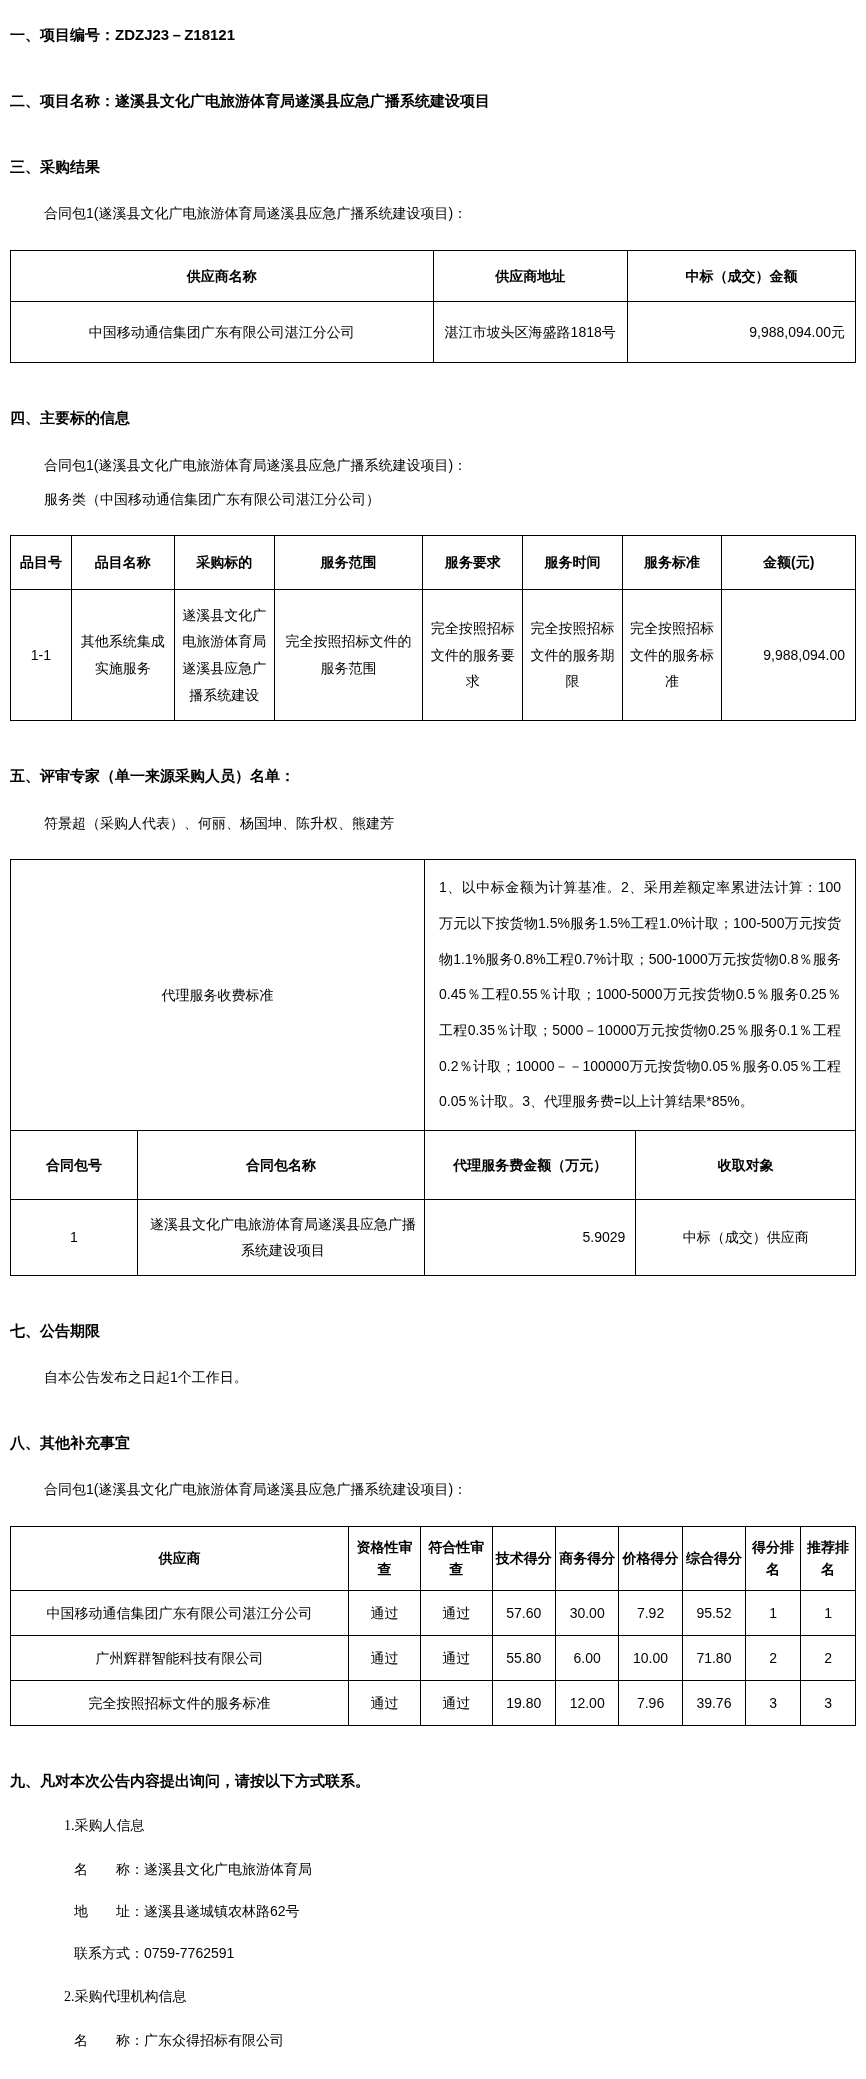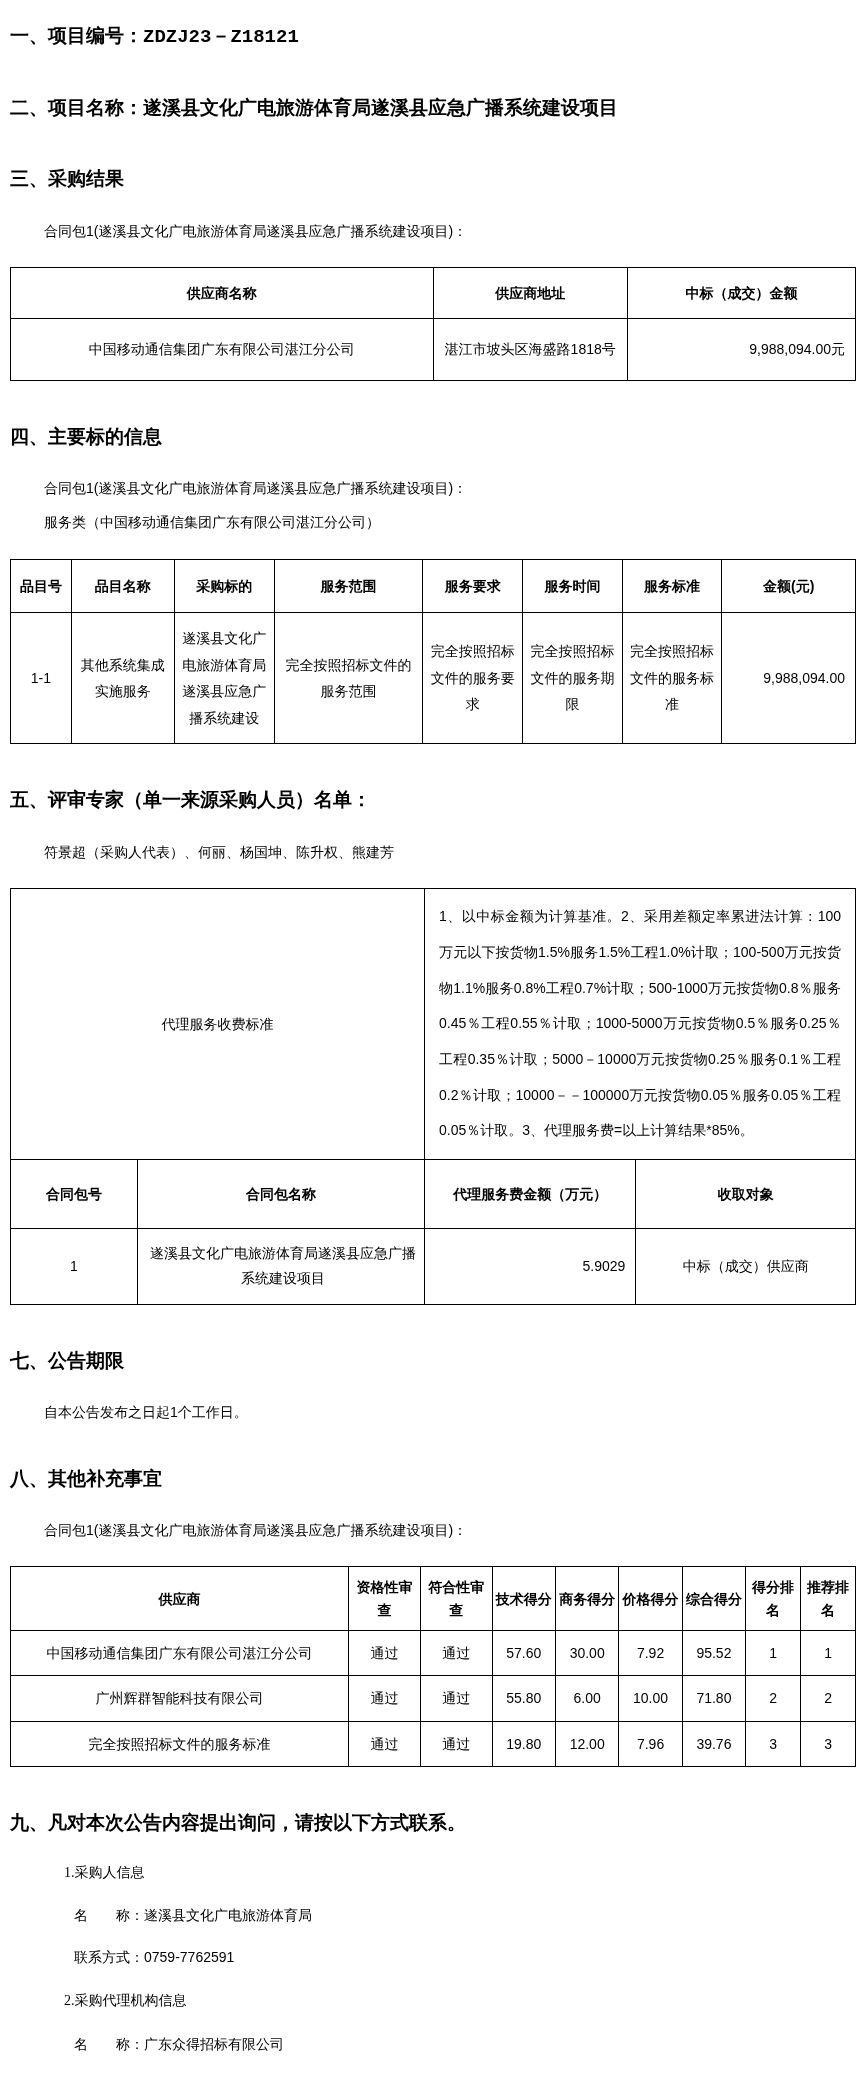--- a/index.html
+++ b/index.html
@@ -6,23 +6,22 @@
   body{
     width:866px;
     color:#000;
     font-family:"Liberation Sans","DejaVu Sans",sans-serif;
     font-size:14px;
     line-height:1.45;
   }
   .doc{padding:14px 10px 36px 10px;}
   .sec-heading{
     font-weight:700;
-    font-size:19px;
+    font-size:15px;
     margin:44px 0 0 0;
-    font-family:Liberation Mono, monospace;
   }
   .sec-heading.first{margin-top:10px;}
   .para{margin:26px 0 0 34px;}
   table.tbl{
     width:100%;
     border-collapse:collapse;
     margin-top:26px;
     table-layout:fixed;
   }
   table.tbl th, table.tbl td{
@@ -218,18 +217,19 @@
       <td>3</td>
       <td>3</td>
     </tr>
   </tbody>
     </table>
 
   <div class="sec-heading">九、凡对本次公告内容提出询问，请按以下方式联系。</div>
 
   <div class="contact-sub">1.采购人信息</div>
   <div class="contact-line">名　　称：遂溪县文化广电旅游体育局</div>
+  <div class="contact-line">地　　址：遂溪县遂城镇农林路62号</div>
   <div class="contact-line">联系方式：0759-7762591</div>
 
   <div class="contact-sub">2.采购代理机构信息</div>
   <div class="contact-line">名　　称：广东众得招标有限公司</div>
 
 </div>
 
 </body></html>

